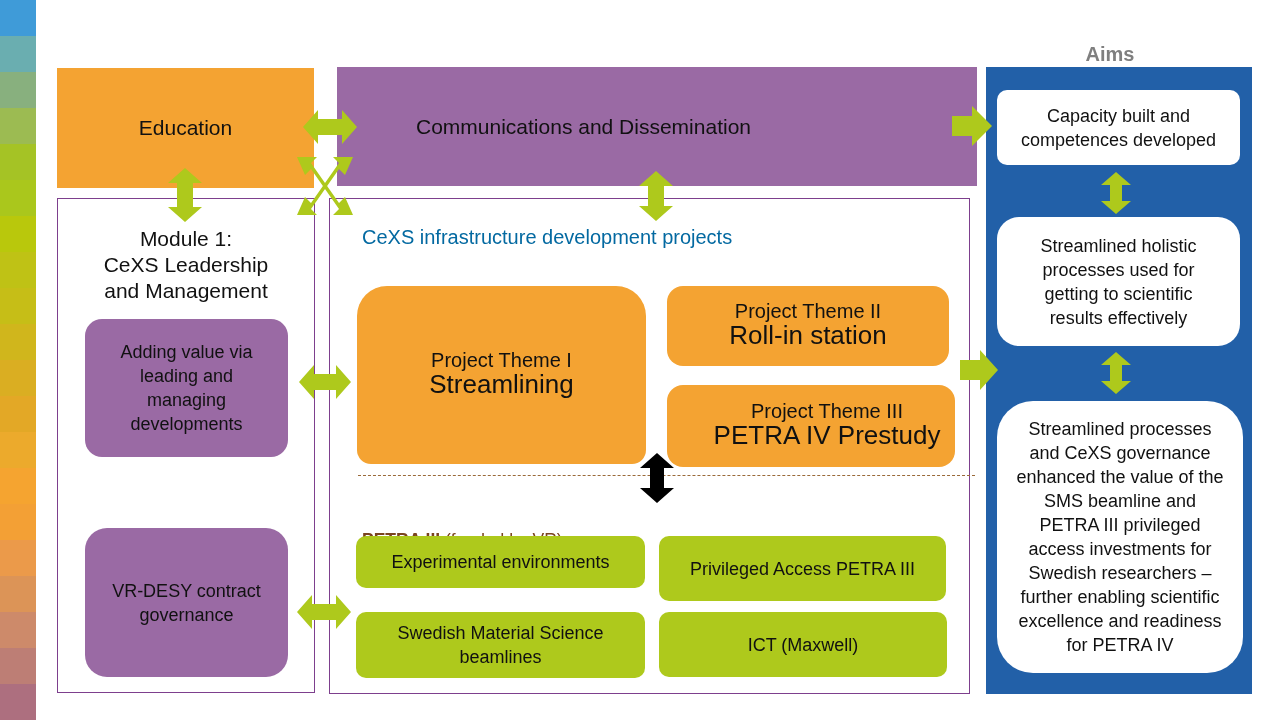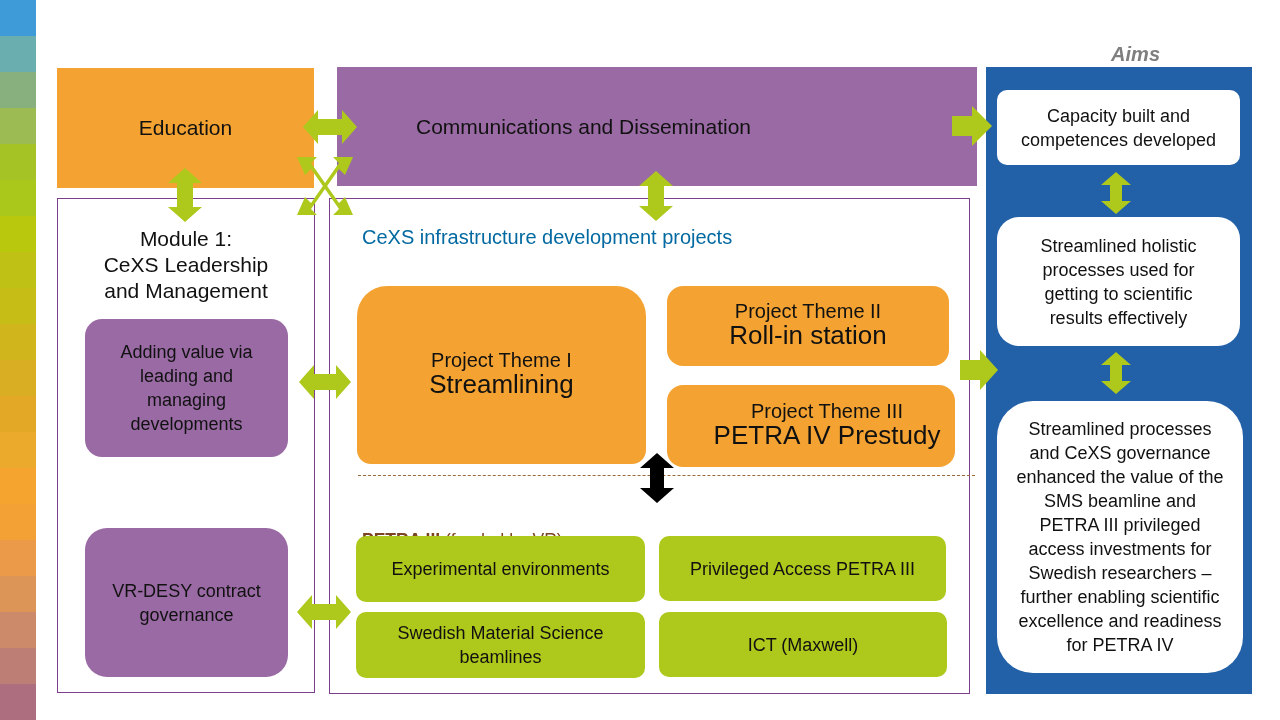--- a/index.html
+++ b/index.html
@@ -35,26 +35,26 @@
   #theme-1 { left: 357px; top: 286px; width: 289px; height: 178px; border-radius: 30px 30px 14px 14px; }
   #theme-2 { left: 667px; top: 286px; width: 282px; height: 80px; }
   #theme-3 { left: 667px; top: 385px; width: 288px; height: 82px; padding-left: 32px; }
 
   #dashed-line { left: 358px; top: 475px; width: 617px; height: 0; border-top: 1.5px dashed #9a6a3a; }
 
   #petra-heading { left: 362px; top: 498px; font-size: 17.5px; color: #7a4420; margin-top: 32px; }
   #petra-heading b { font-weight: bold; }
 
   .green-box { background: #aec91c; border-radius: 10px; font-size: 18px; line-height: 24px; }
-  #g-exp { left: 356px; top: 536px; width: 289px; height: 66px; }
+  #g-exp { left: 356px; top: 536px; width: 289px; height: 52px; }
   #g-priv { left: 659px; top: 536px; width: 287px; height: 65px; }
   #g-swed { left: 356px; top: 612px; width: 289px; height: 66px; }
   #g-ict { left: 659px; top: 612px; width: 288px; height: 65px; }
 
-  #aims-label { left: 1060px; top: 43px; width: 100px; text-align: right; font-size: 20px; font-weight: bold; color: #7f7f7f; font-style: italic; }
+  #aims-label { left: 1060px; top: 43px; width: 100px; text-align: center; font-size: 20px; font-weight: bold; color: #7f7f7f; }
   #aims-panel { left: 986px; top: 67px; width: 266px; height: 627px; background: #2260a8; }
   .aim-box { background: #ffffff; font-size: 18px; line-height: 24px; padding: 0 6px; }
   #aim-1 { left: 997px; top: 90px; width: 243px; height: 75px; border-radius: 10px; }
   #aim-2 { left: 997px; top: 217px; width: 243px; height: 129px; border-radius: 22px; }
   #aim-3 { left: 997px; top: 401px; width: 246px; height: 272px; border-radius: 36px; }
 
   #page-num { left: 1222px; top: 688px; width: 24px; height: 6px; }
 
   svg.arrow { position: absolute; overflow: visible; }
 </style>

